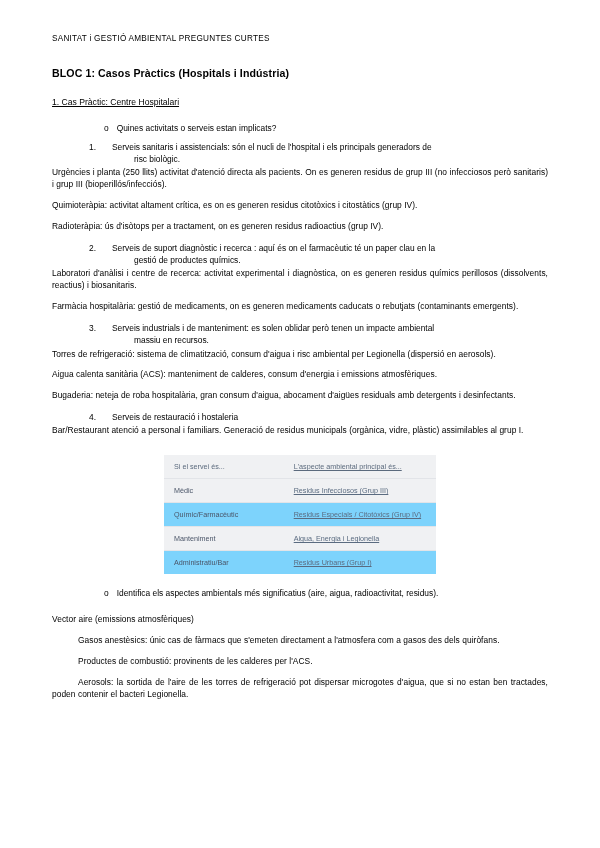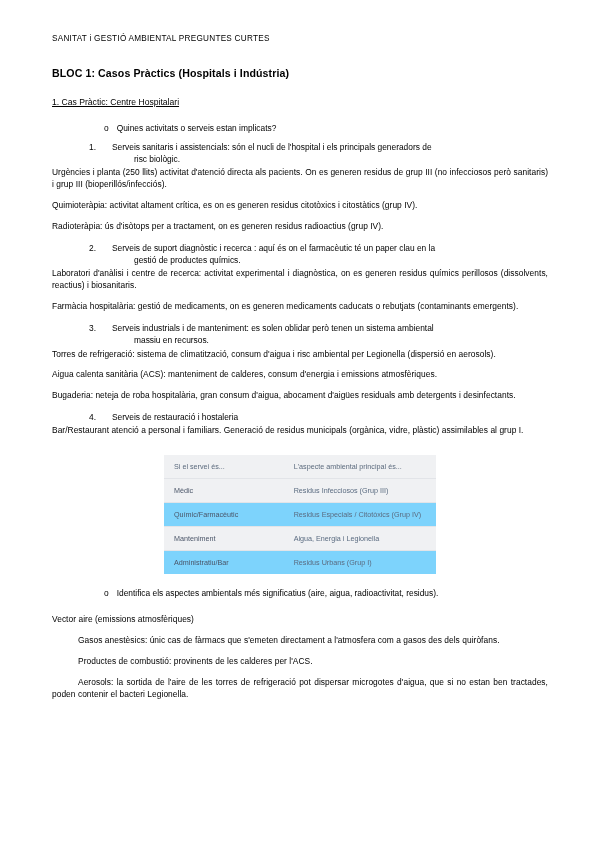--- a/index.html
+++ b/index.html
@@ -99,20 +99,21 @@
   }
   table.aspect tr:last-child td {
     border-bottom: none;
   }
   table.aspect td.c1 {
     width: 44%;
     color: #4a5568;
   }
   table.aspect td.c2 {
     color: #5a6b80;
+    text-decoration: underline;
   }
   table.aspect tr.head td {
     color: #5b6a7d;
   }
   table.aspect tr.row-alt td {
     background: #7dd3fc;
   }
   .vector-block {
     margin-top: 14px;
   }
@@ -154,21 +155,21 @@
       <span>Serveis de suport diagnòstic i recerca : aquí és on el farmacèutic té un paper clau en la</span>
       <span class="indent2">gestió de productes químics.</span>
     </span>
   </div>
   <p class="body">Laboratori d'anàlisi i centre de recerca: activitat experimental i diagnòstica, on es generen residus químics perillosos (dissolvents, reactius) i biosanitaris.</p>
   <p class="body">Farmàcia hospitalària: gestió de medicaments, on es generen medicaments caducats o rebutjats (contaminants emergents).</p>
 
   <div class="num-item">
     <span class="marker">3.</span>
     <span class="txt">
-      <span>Serveis industrials i de manteniment: es solen oblidar però tenen un sistema ambiental</span>
+      <span>Serveis industrials i de manteniment: es solen oblidar però tenen un impacte ambiental</span>
       <span class="indent2">massiu en recursos.</span>
     </span>
   </div>
   <p class="body">Torres de refrigeració: sistema de climatització, consum d'aigua i risc ambiental per Legionella (dispersió en aerosols).</p>
   <p class="body">Aigua calenta sanitària (ACS): manteniment de calderes, consum d'energia i emissions atmosfèriques.</p>
   <p class="body">Bugaderia: neteja de roba hospitalària, gran consum d'aigua, abocament d'aigües residuals amb detergents i desinfectants.</p>
 
   <div class="num-item">
     <span class="marker">4.</span>
     <span class="txt">

